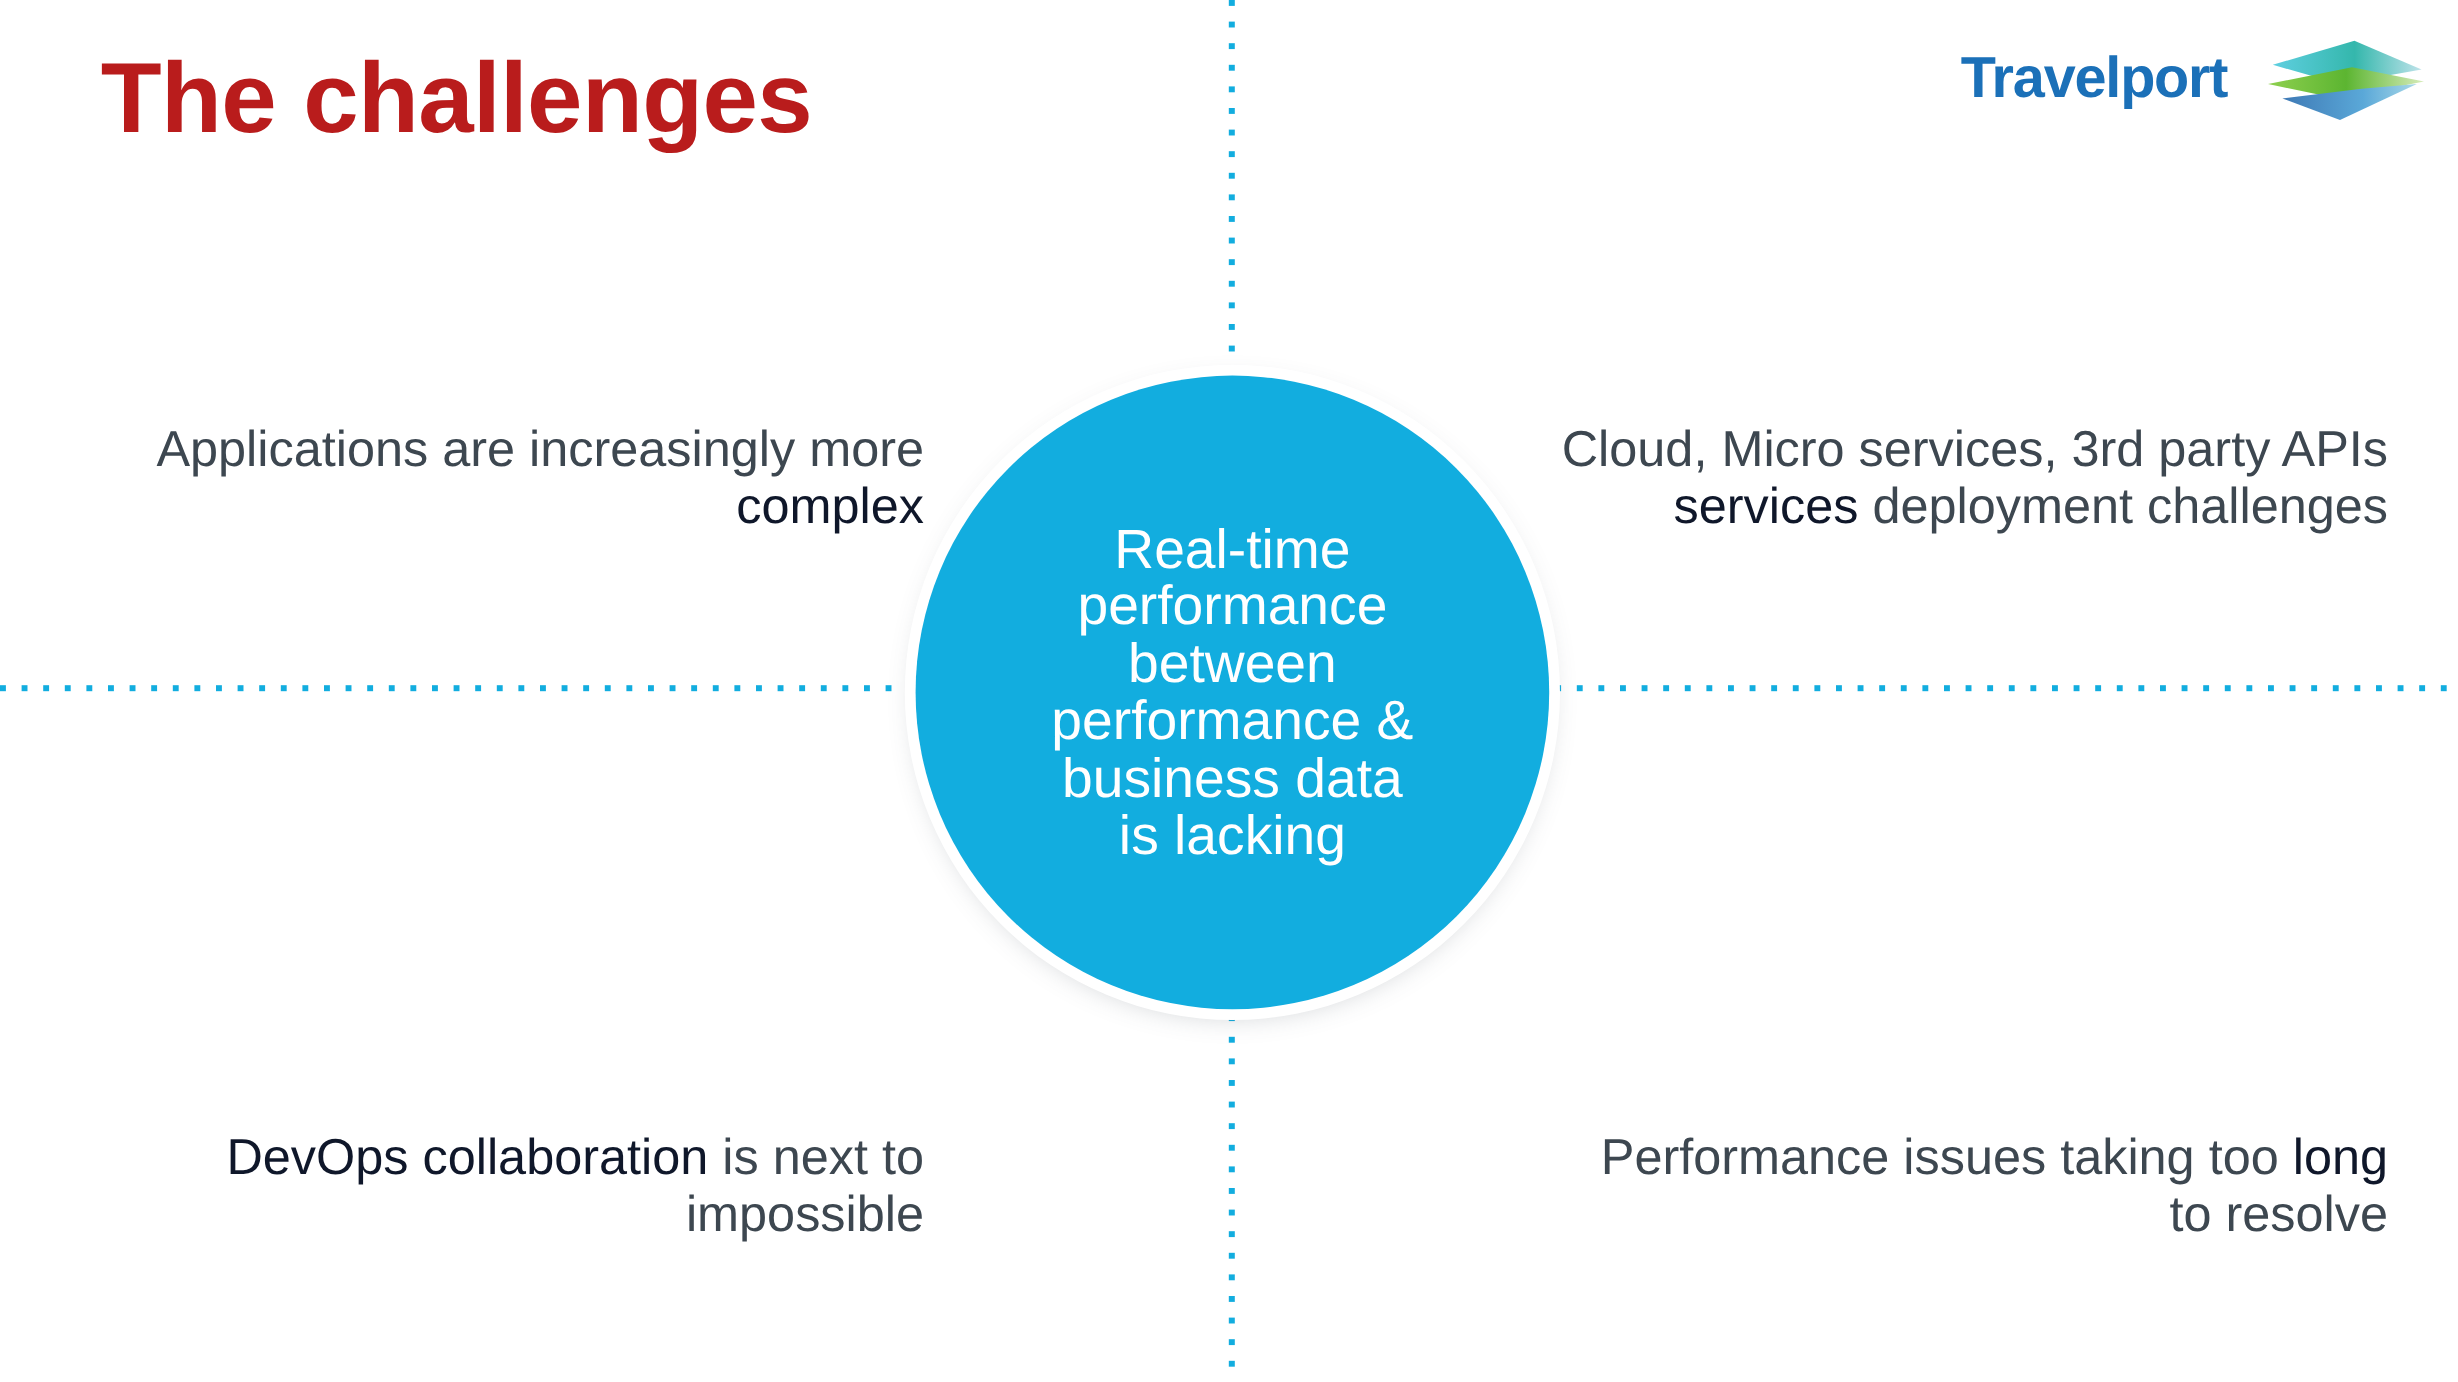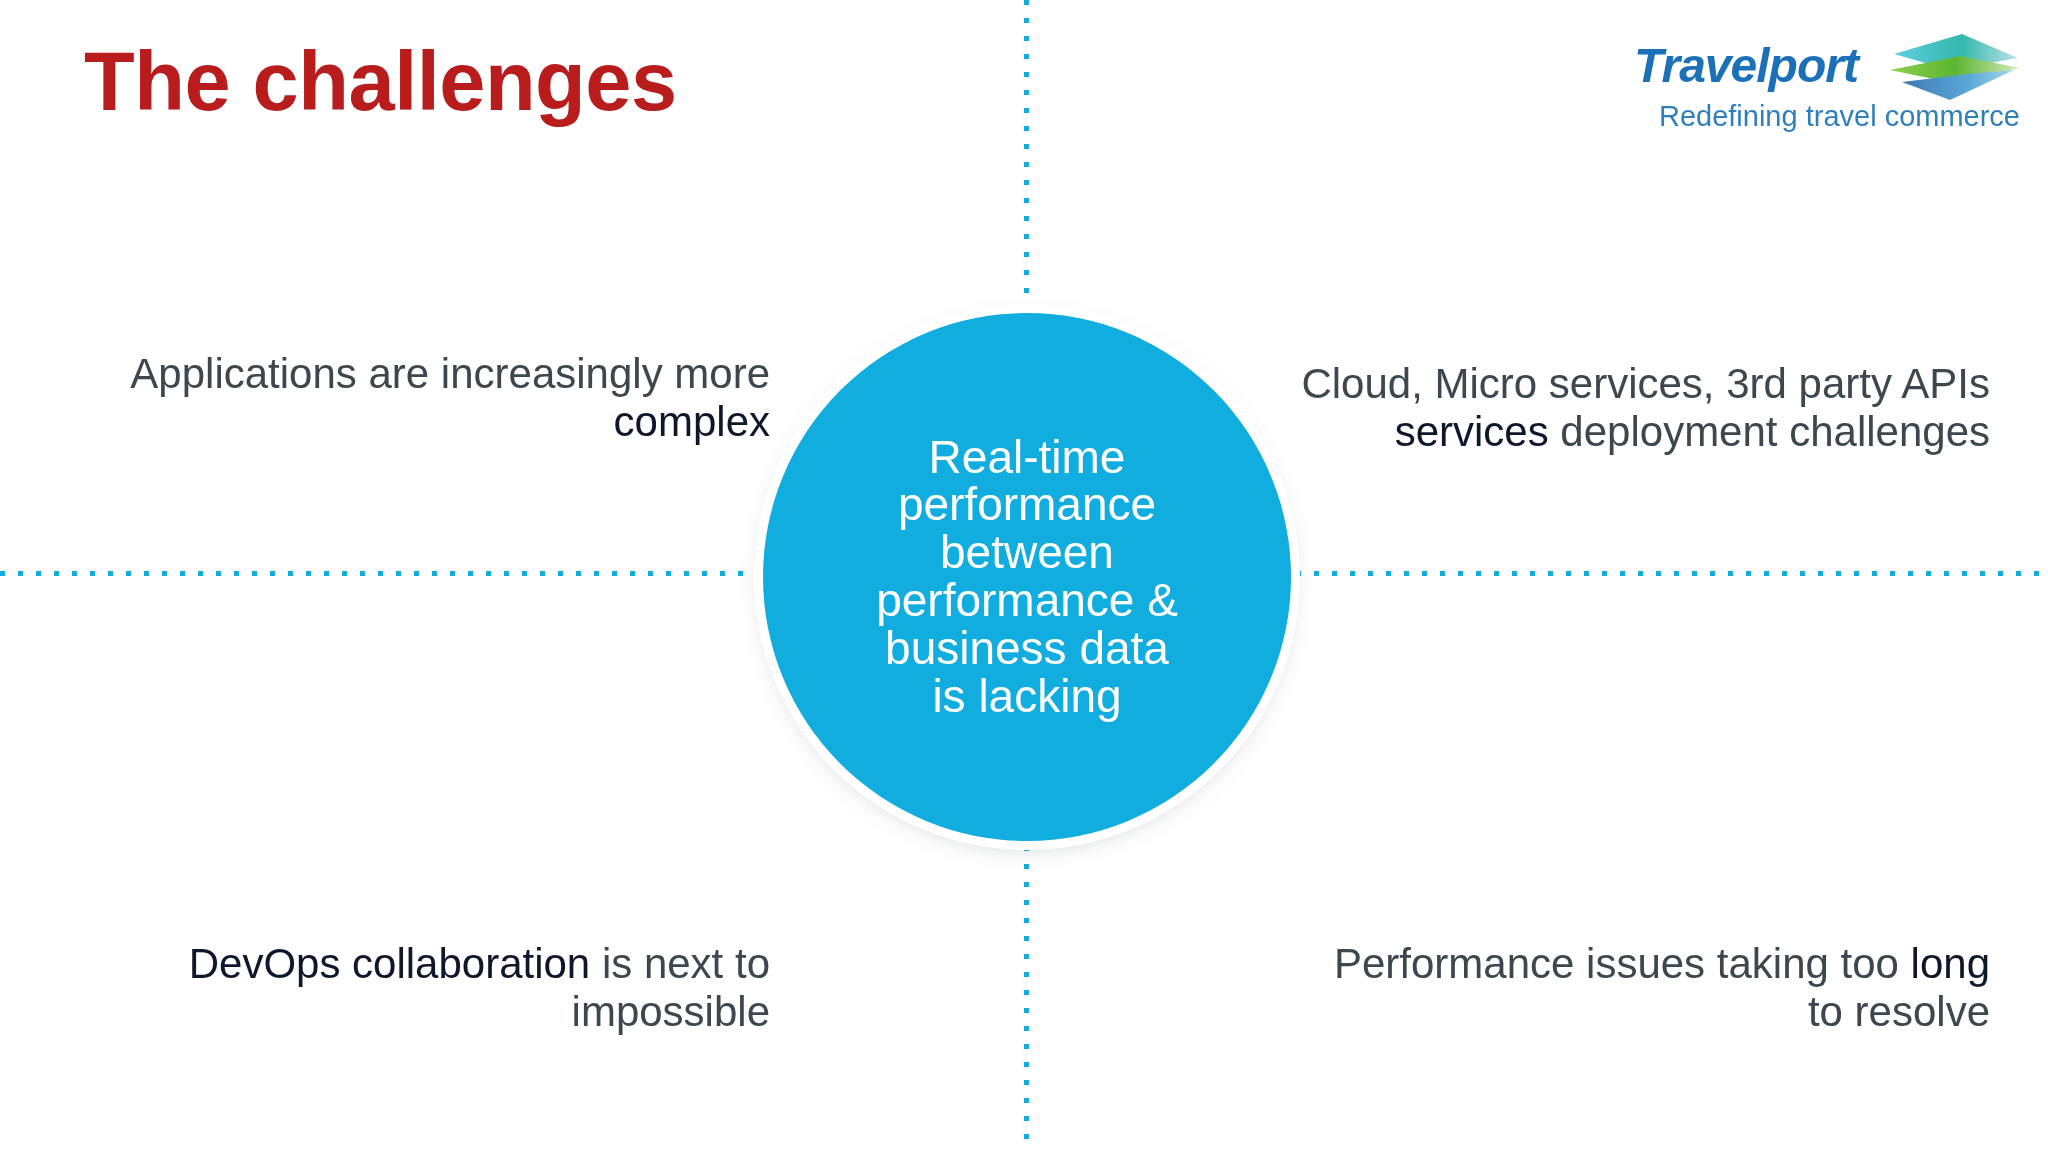--- a/index.html
+++ b/index.html
@@ -40,21 +40,20 @@
     width: 390px;
     height: 116px;
   }
   .logo-wordmark {
     position: absolute;
     left: 0;
     top: 20px;
     font-family: "Liberation Sans", sans-serif;
     font-size: 48px;
     font-weight: bold;
-    font-style: italic;
     color: #1b70b8;
     letter-spacing: -1px;
     white-space: nowrap;
   }
   .logo-mark {
     position: absolute;
     right: 4px;
     top: 8px;
     width: 130px;
     height: 78px;
@@ -127,21 +126,21 @@
     text-align: right;
   }
   .quad b,
   .quad .hl {
     color: #0f172a;
     font-weight: normal;
     margin-top: 35px;
   }
 
   .quad-tl { left: 80px;  top: 350px;  width: 690px; }
-  .quad-tr { left: 1290px; top: 360px; width: 700px; }
+  .quad-tr { left: 1290px; top: 350px; width: 700px; }
   .quad-bl { left: 80px;  top: 940px;  width: 690px; }
   .quad-br { left: 1290px; top: 940px; width: 700px; }
 </style>
 </head>
 <body>
 
 <div class="slide">
 
   <div class="slide-title">The challenges</div>
 
@@ -162,21 +161,20 @@
         <linearGradient id="gBot" x1="0" y1="0" x2="1" y2="0">
           <stop offset="0%" stop-color="#3e79b5"></stop>
           <stop offset="60%" stop-color="#5aa8d8"></stop>
           <stop offset="100%" stop-color="#a8d8e8"></stop>
         </linearGradient>
       </defs>
       <polygon points="4,28 72,8 128,32 60,44" fill="url(#gTop)"></polygon>
       <polygon points="0,44 70,30 130,42 58,56" fill="url(#gMid)"></polygon>
       <polygon points="12,56 78,48 124,44 60,74" fill="url(#gBot)"></polygon>
     </svg>
-    <div class="logo-tagline">Redefining travel commerce</div>
   </div>
 
   <div class="divider-v"></div>
   <div class="divider-h"></div>
 
   <div class="center-circle">
     <div class="center-circle-text">
       <span>Real-time</span><br>
       <span>performance</span><br>
       <span>between</span><br>

